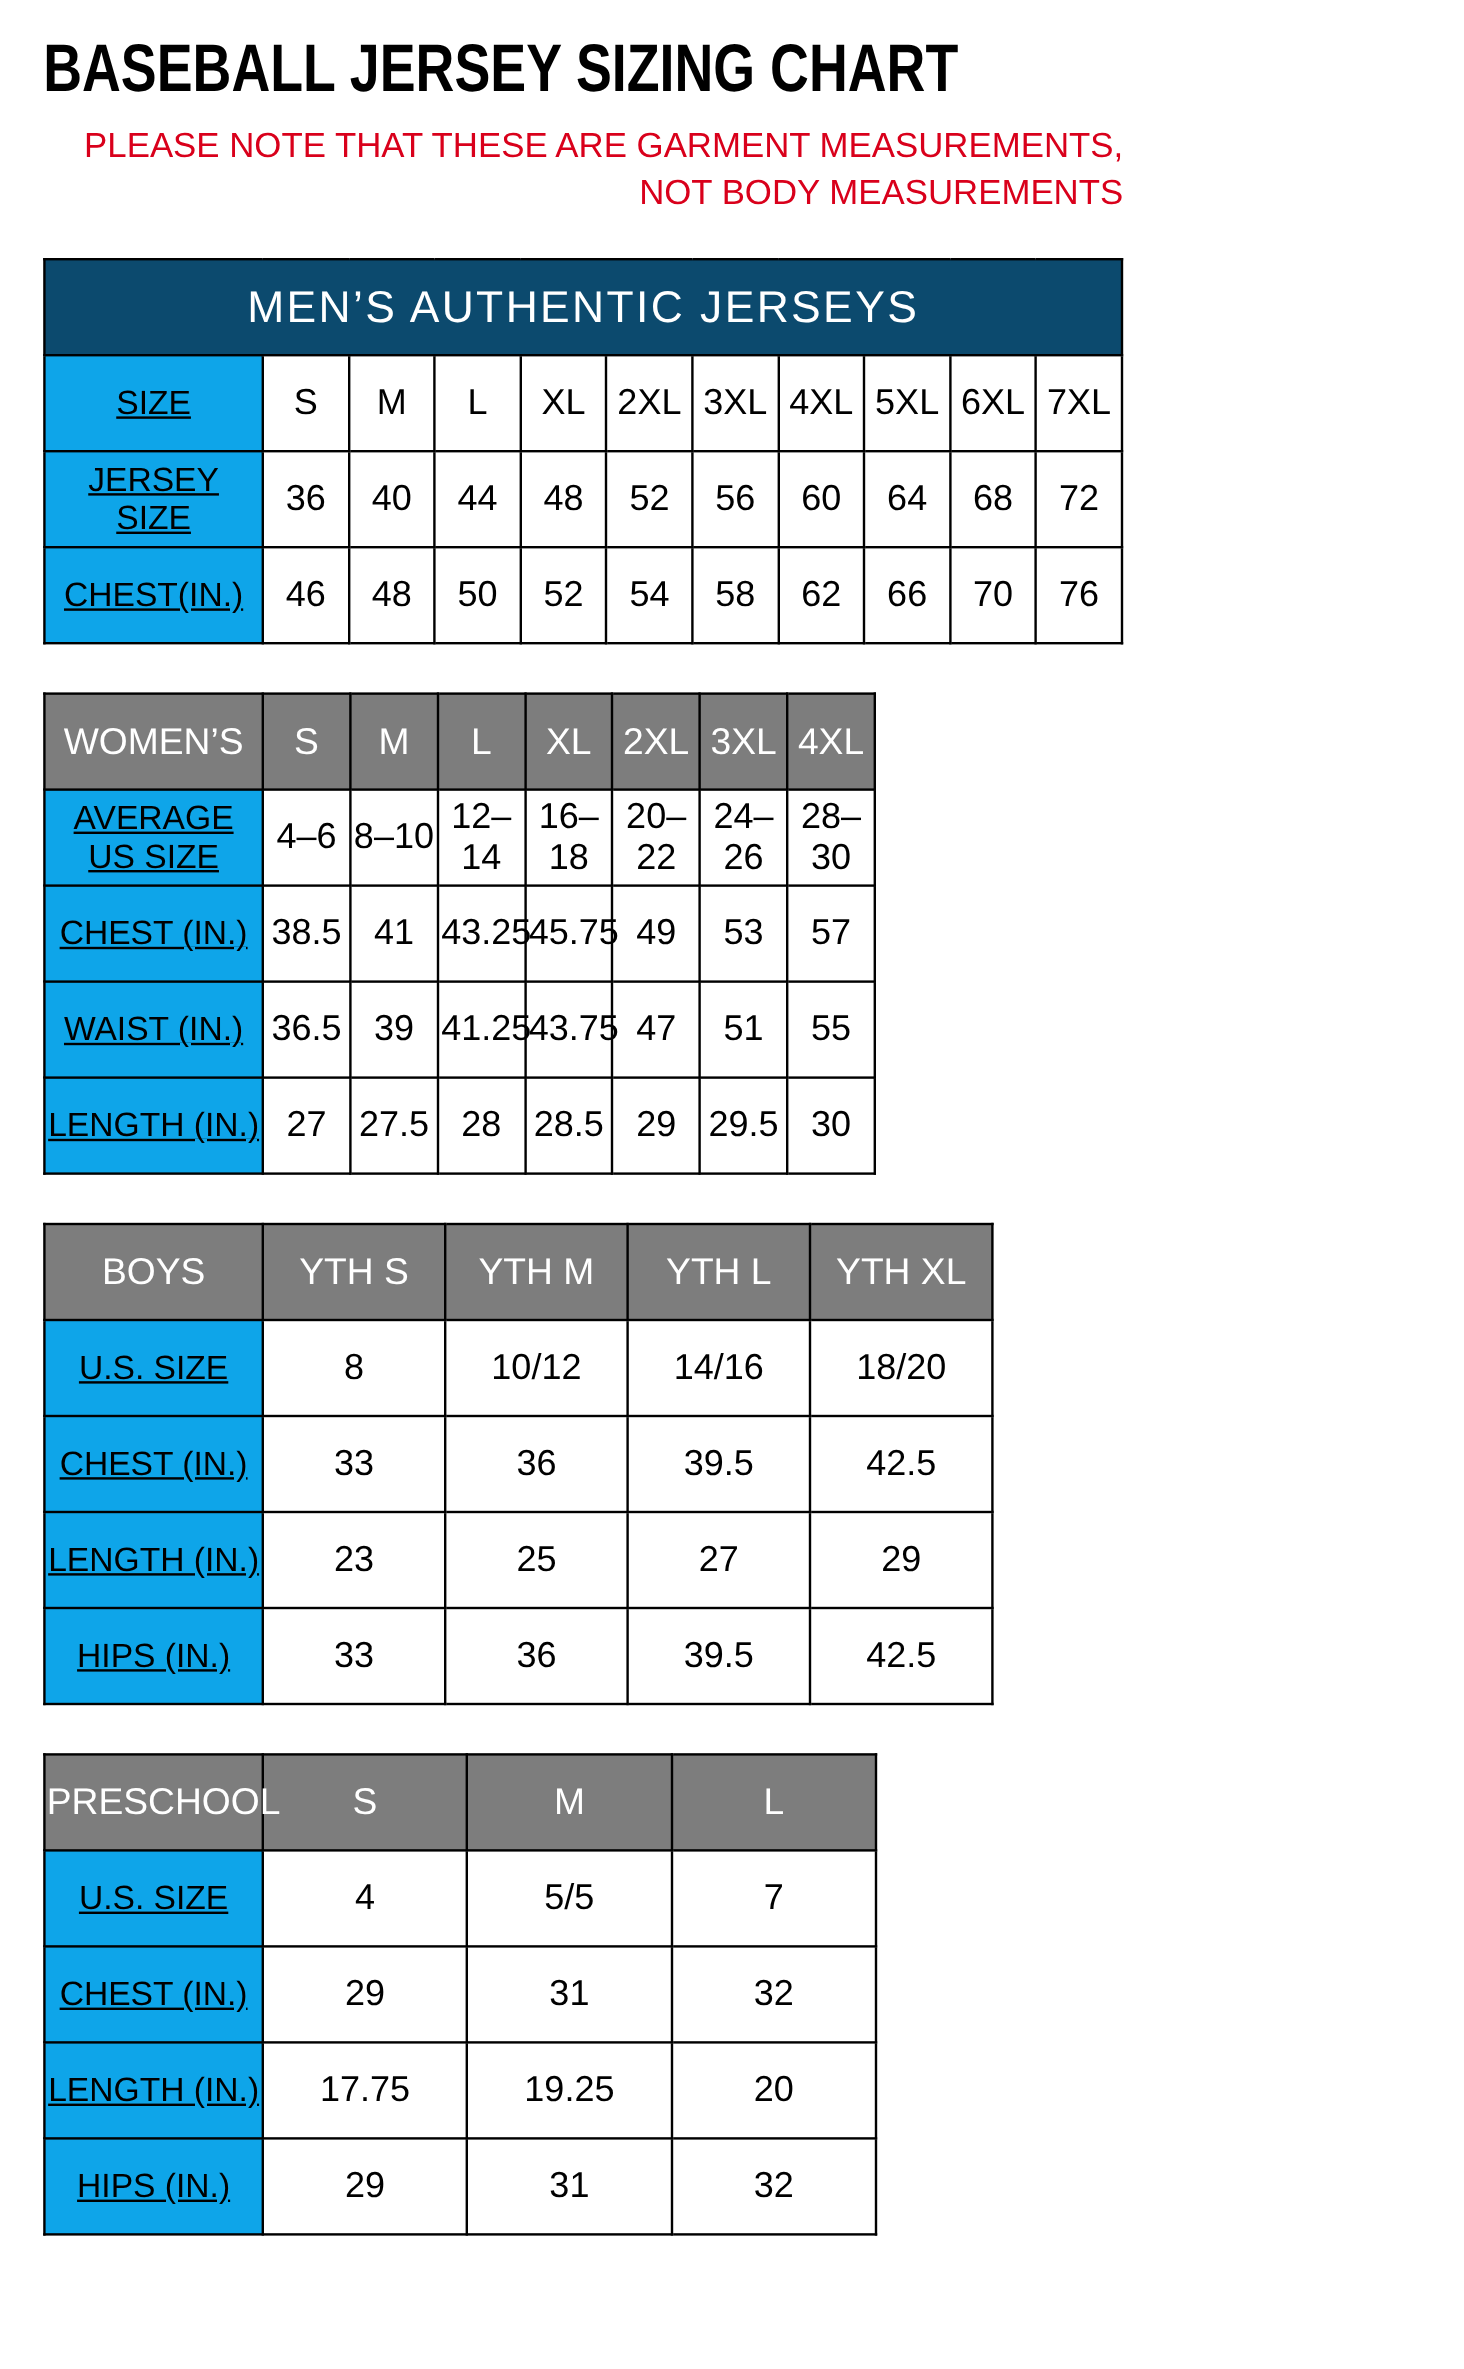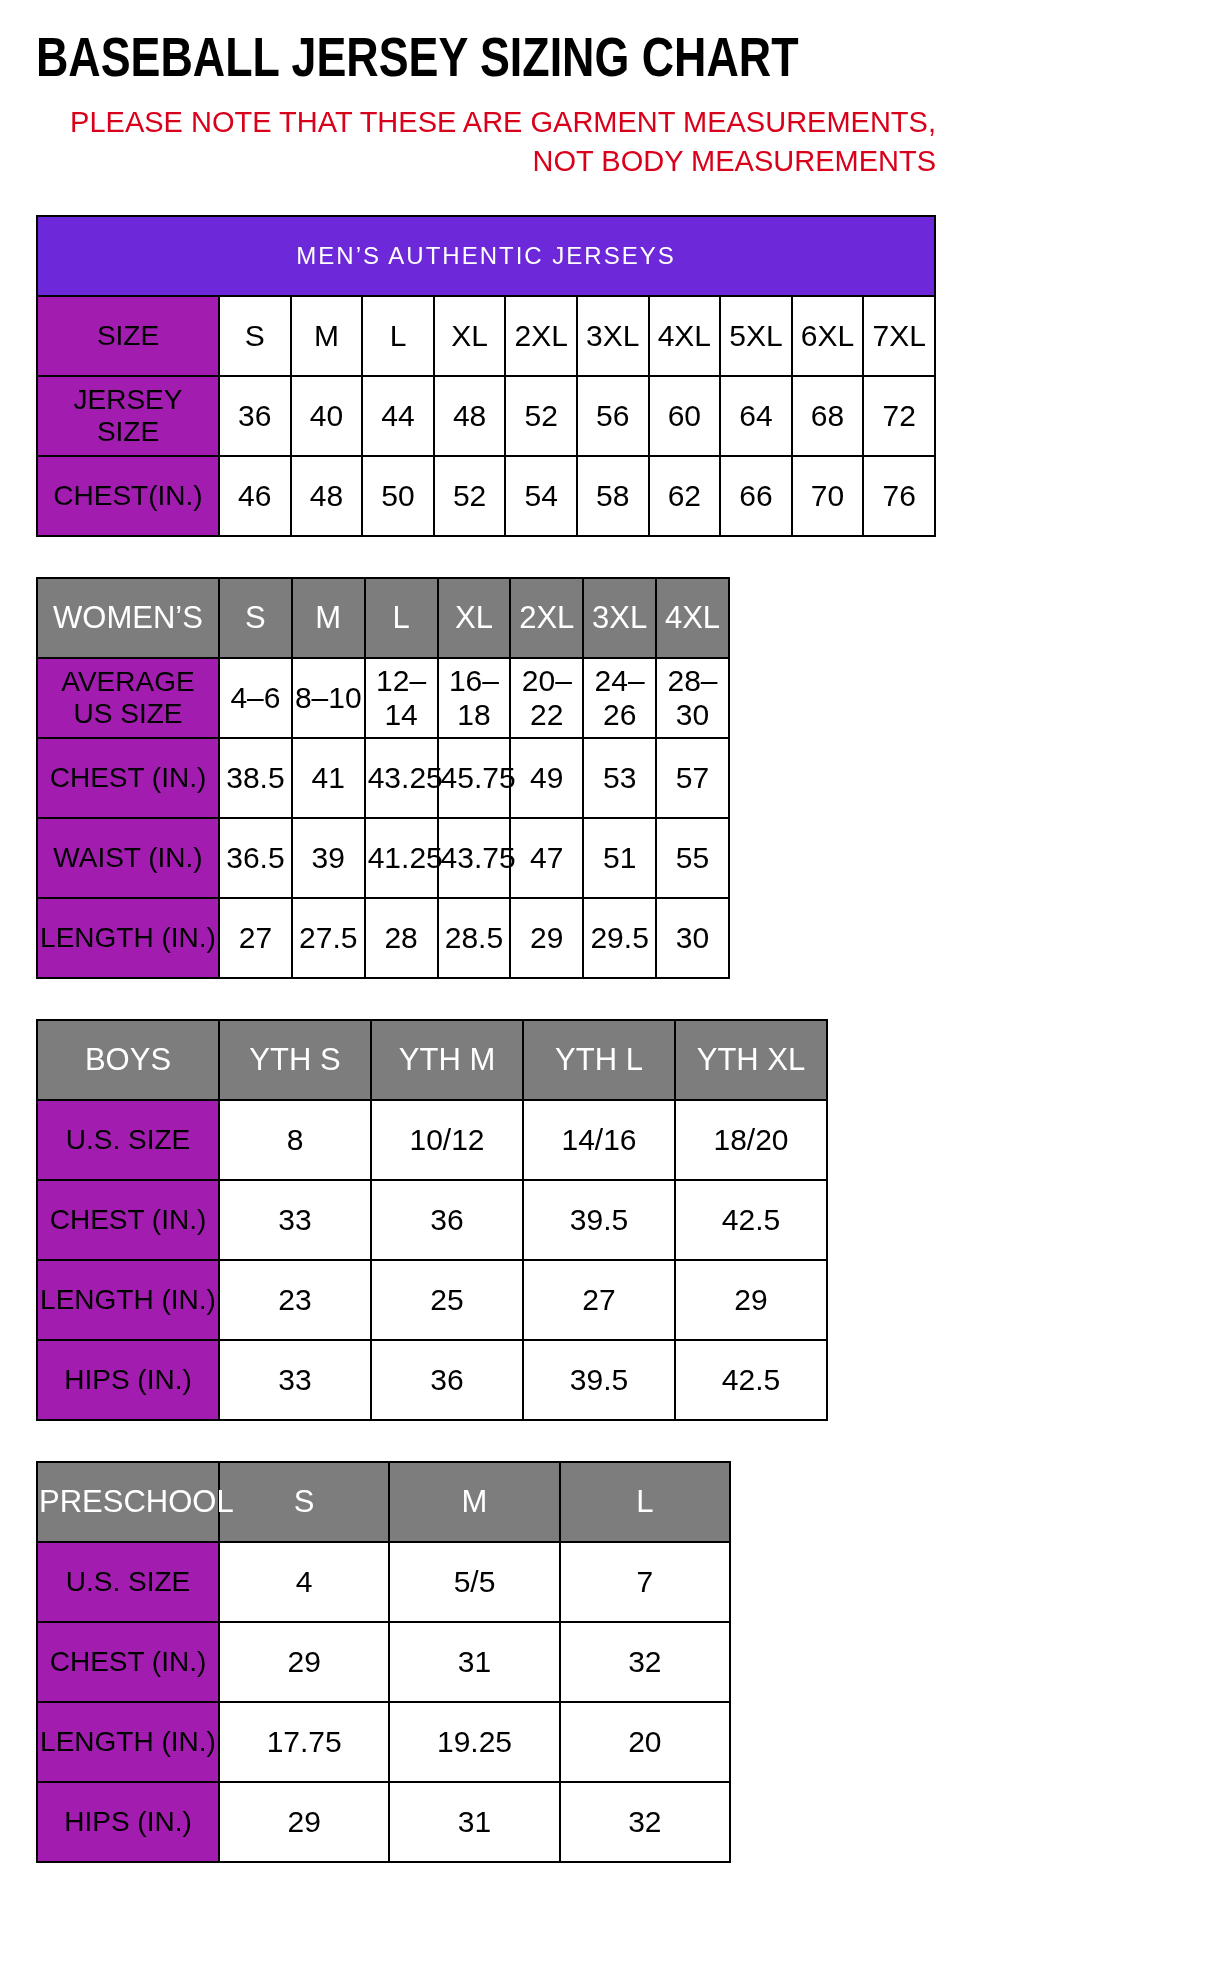--- a/index.html
+++ b/index.html
@@ -49,26 +49,27 @@
   }
   table.sizing td {
     font-size: 30px;
     padding: 0 2px;
   }
   th.row-label {
     font-size: 28px;
     padding: 0 2px;
     white-space: pre-line;
     color: #000000;
-    background: #a21caf;
+    background: #0ea5e9;
+    text-decoration: underline;
   }
   th.title-bar {
-    background: #6d28d9;
+    background: #0c4a6e;
     color: #ffffff;
-    font-size: 24px;
+    font-size: 37px;
     letter-spacing: 2px;
     height: 78px;
   }
   th.head {
     background: #7d7d7d;
     color: #ffffff;
     font-size: 31px;
   }
   .t-mens  { width: 900px; }
   .t-mens  col.c0 { width: 182px; }

